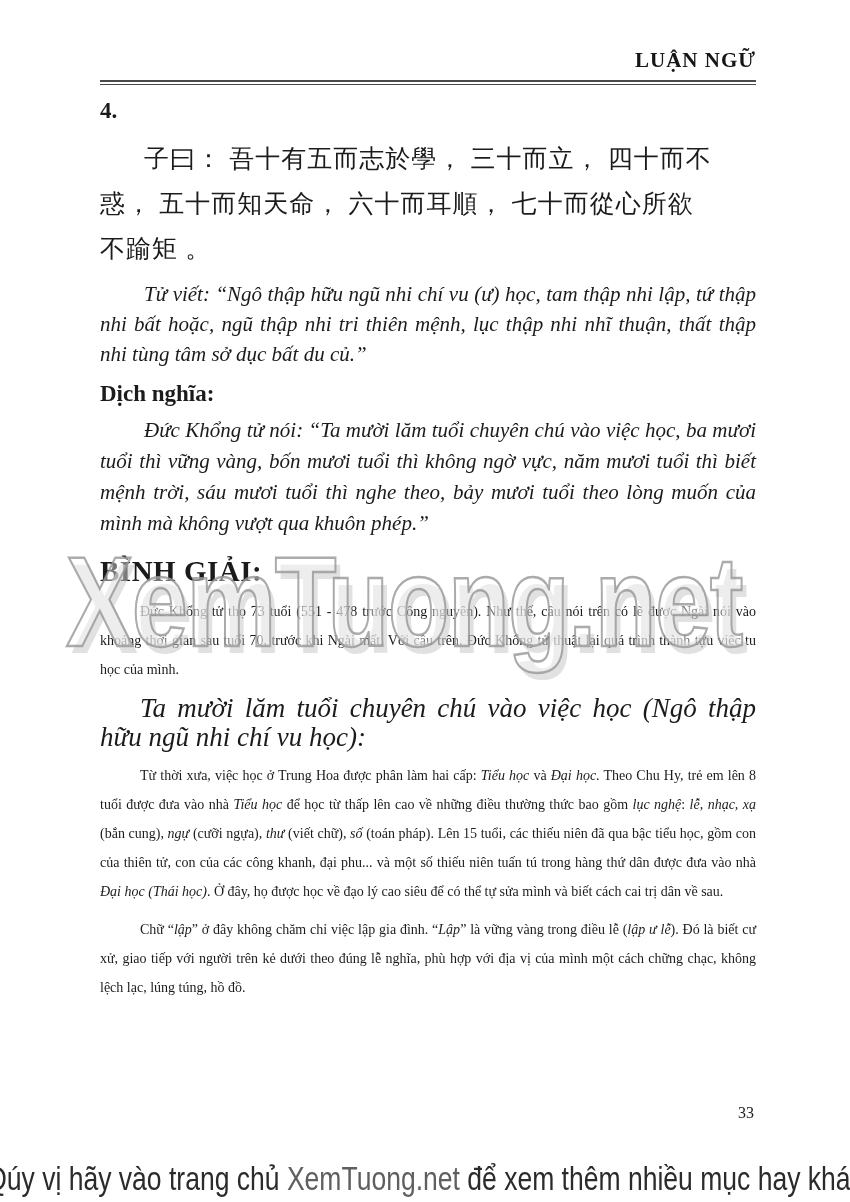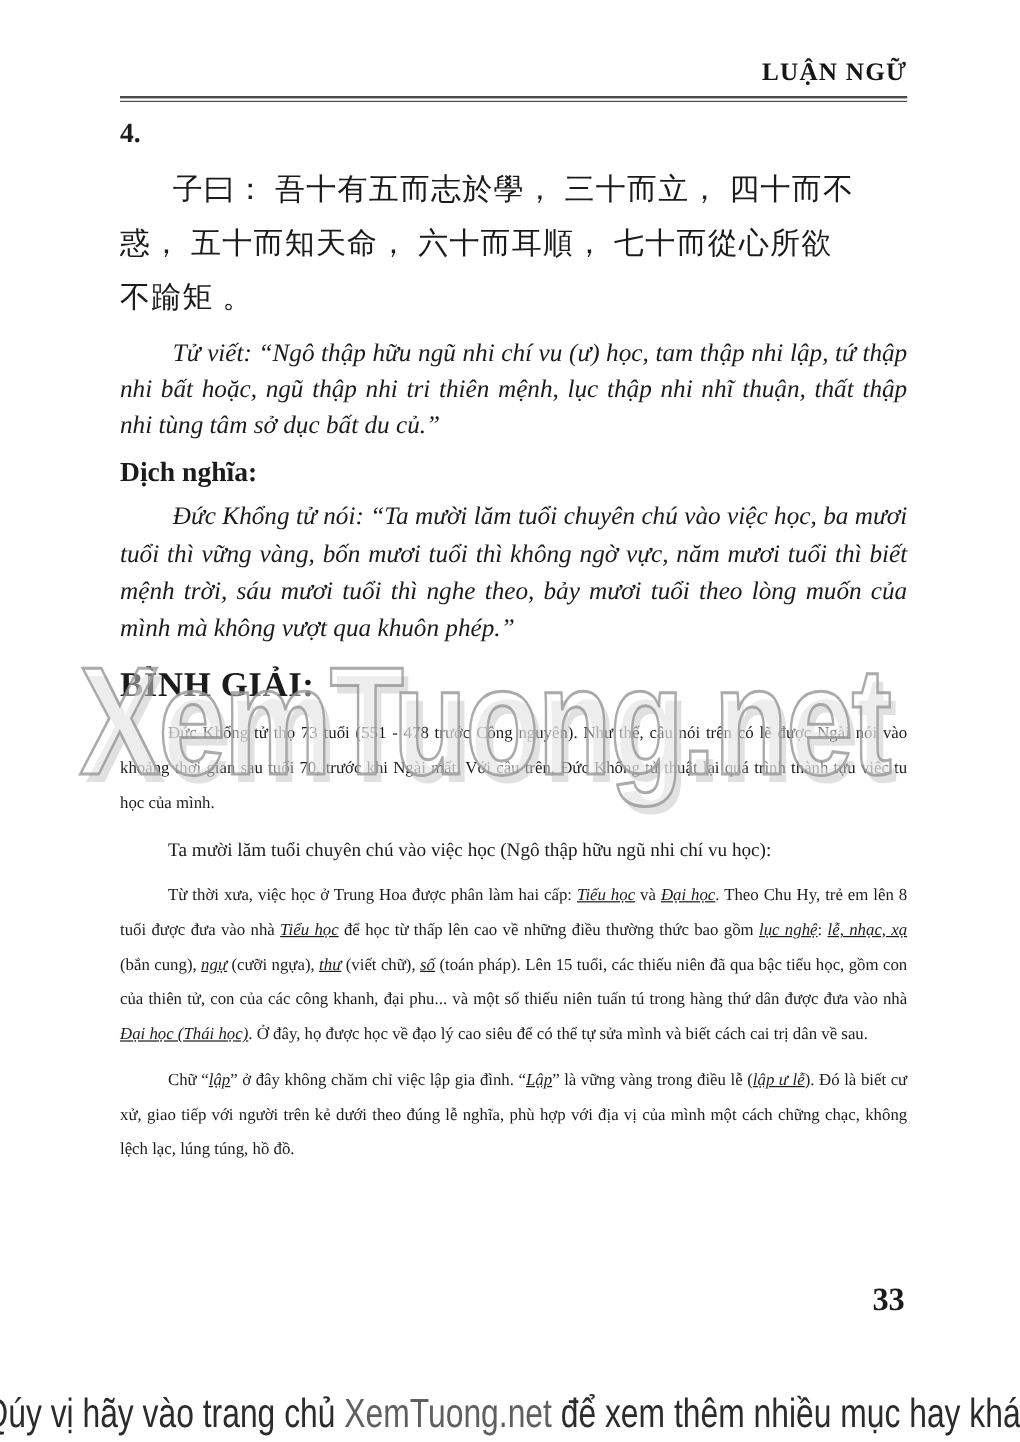--- a/index.html
+++ b/index.html
@@ -74,31 +74,32 @@
   }
   .para {
     margin-top:9px;
     font-size:14px;
     line-height:29px;
     text-indent:40px;
     text-align:justify;
   }
   .subheading {
     margin-top:10px;
-    font-size:16px;
+    font-size:27px;
     line-height:29px;
+    font-style:italic;
     text-indent:40px;
     text-align:justify;
   }
-  .it { font-style:italic;text-decoration:underline; }
+  .it { font-style:italic; }
   .page-number {
     position:absolute;
-    right:96px; top:1068px;
-    font-weight:bold;
-    font-size:27px;
+    right:96px; top:1104px;
+    font-weight:normal;
+    font-size:16px;
   }
   .watermark {
     position:absolute;
     left:66px; top:528px;
     width:900px;
     font-family:"Liberation Sans", sans-serif;
     font-weight:bold;
     font-size:128px;
     letter-spacing:-2px;
     white-space:nowrap;

